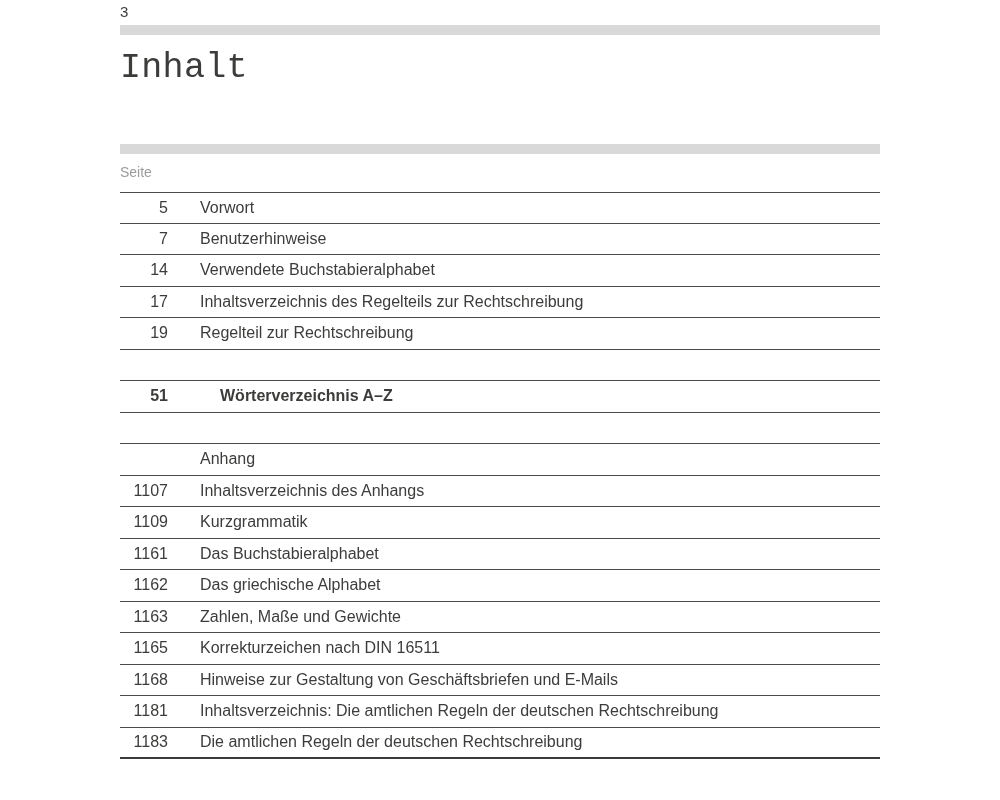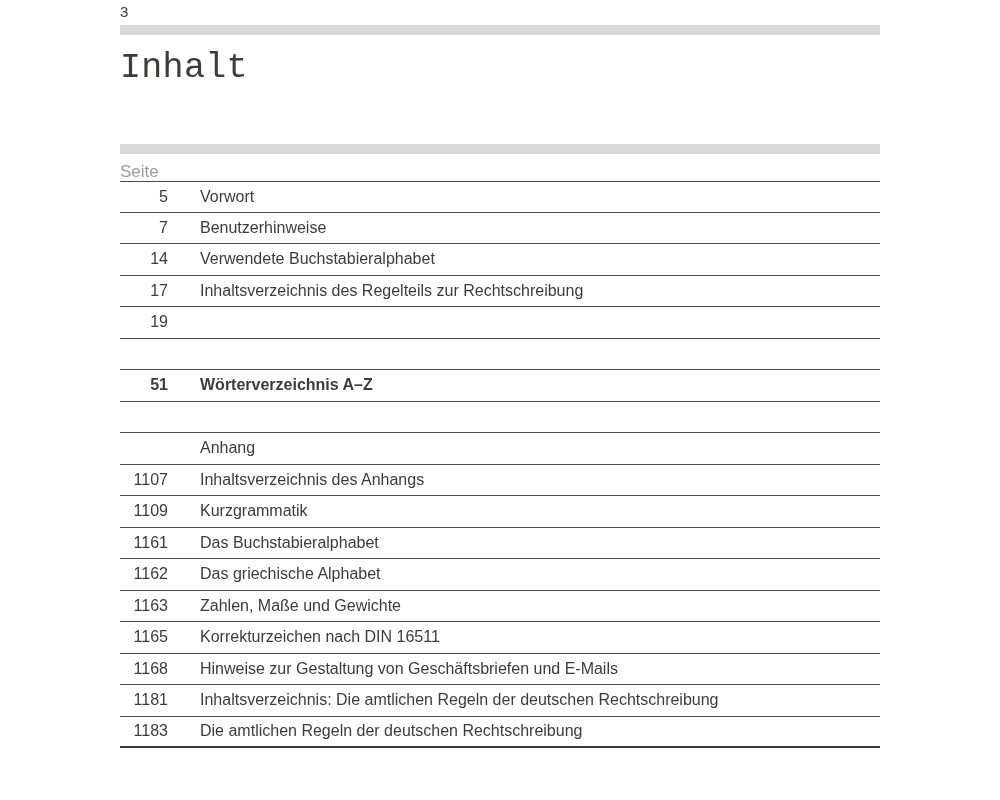--- a/index.html
+++ b/index.html
@@ -31,23 +31,24 @@
     font-size: 35px;
     line-height: 38px;
     font-weight: 400;
     margin: 14px 0 0 0;
     color: var(--text, #3c3c3b);
     letter-spacing: 0.3px;
     font-family: Liberation Mono, monospace;
   }
   .bar-mid { margin-top: 57px; }
   .seite {
-    font-size: 17px;
+    font-size: 14px;
     line-height: 18px;
     margin-top: 9px;
+    margin-bottom: 11px;
     color: var(--muted, #9b9b9b);
   }
   .toc { width: 100%; }
   .toc-row {
     display: flex;
     align-items: center;
     height: 31.5px;
     border-bottom: 1px solid var(--rule, #4a4a49);
     font-size: 16px;
   }
@@ -56,21 +57,21 @@
   .toc-page {
     flex: none;
     width: 48px;
     text-align: right;
     white-space: nowrap;
   }
   .toc-label {
     margin-left: 32px;
     white-space: nowrap;
   }
-  .toc-row.bold { font-weight: 700; }
+  .toc-row.bold { font-weight: 700; gap: 20px; }
 </style>
 </head>
 <body style="--bar: #d9d9d9; --rule: #4a4a49; --rule-strong: #3a3a39; --text: #3c3c3b; --muted: #9b9b9b;">
 
 <div class="page">
   <div class="folio">3</div>
   <div class="bar bar-top"></div>
   <h1 class="title">Inhalt</h1>
   <div class="bar bar-mid"></div>
   <div class="seite">Seite</div>
@@ -86,20 +87,21 @@
       <div class="toc-row">
     <div class="toc-page">14</div>
     <div class="toc-label">Verwendete Buchstabieralphabet</div>
   </div>
       <div class="toc-row">
     <div class="toc-page">17</div>
     <div class="toc-label">Inhaltsverzeichnis des Regelteils zur Rechtschreibung</div>
   </div>
       <div class="toc-row">
     <div class="toc-page">19</div>
+    <div class="toc-label">Regelteil zur Rechtschreibung</div>
   </div>
       <div class="toc-row">
     <div class="toc-page"></div>
     <div class="toc-label"></div>
   </div>
       <div class="toc-row bold">
     <div class="toc-page">51</div>
     <div class="toc-label">Wörterverzeichnis A–Z</div>
   </div>
       <div class="toc-row">

